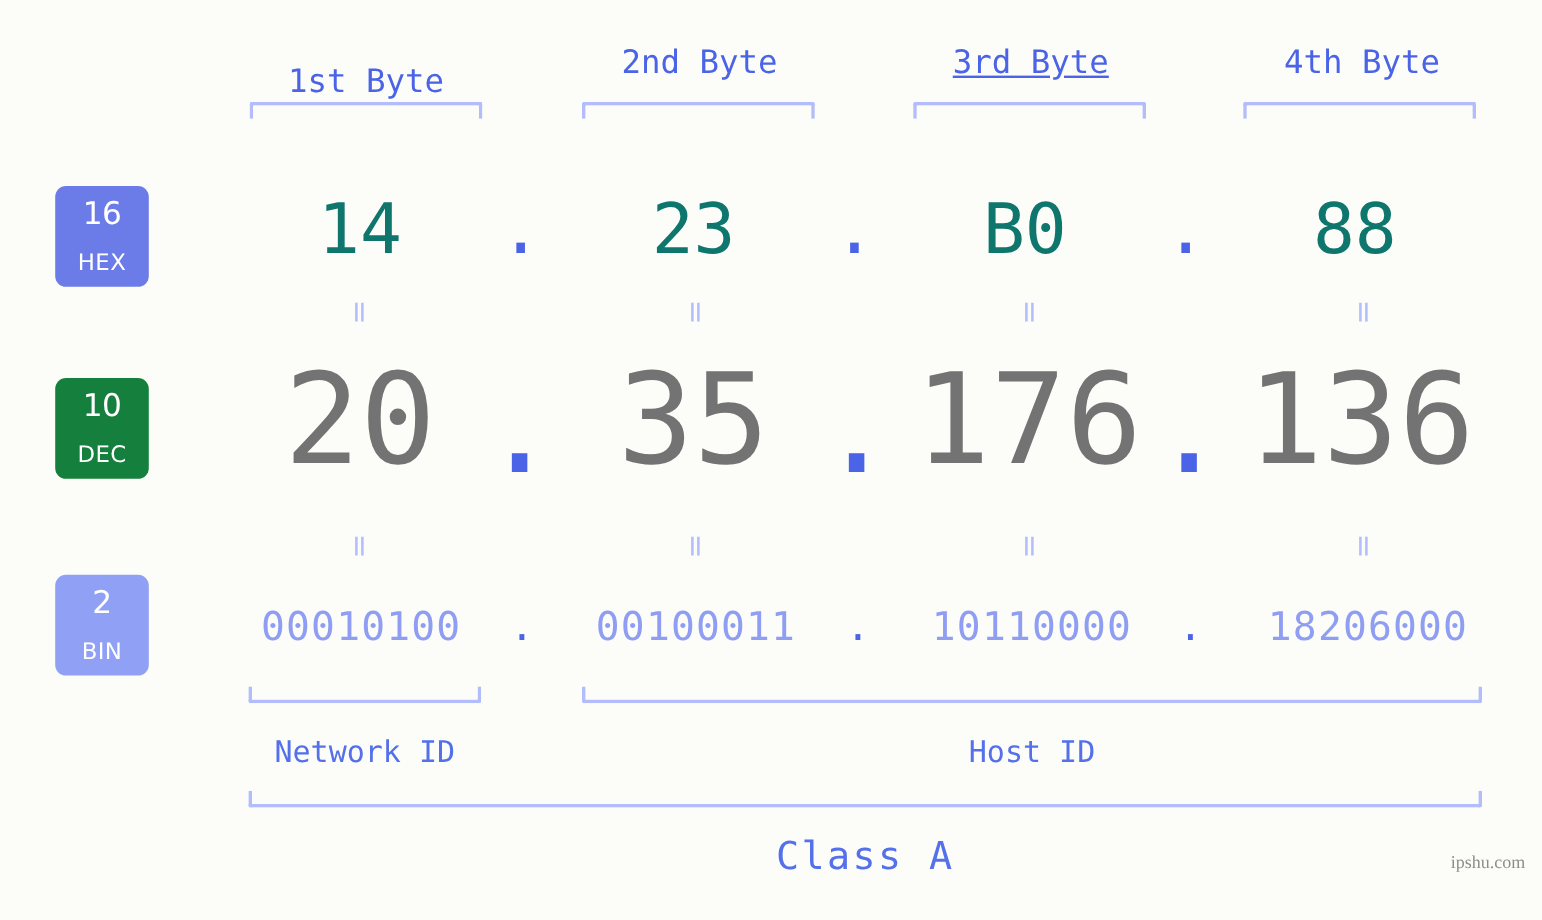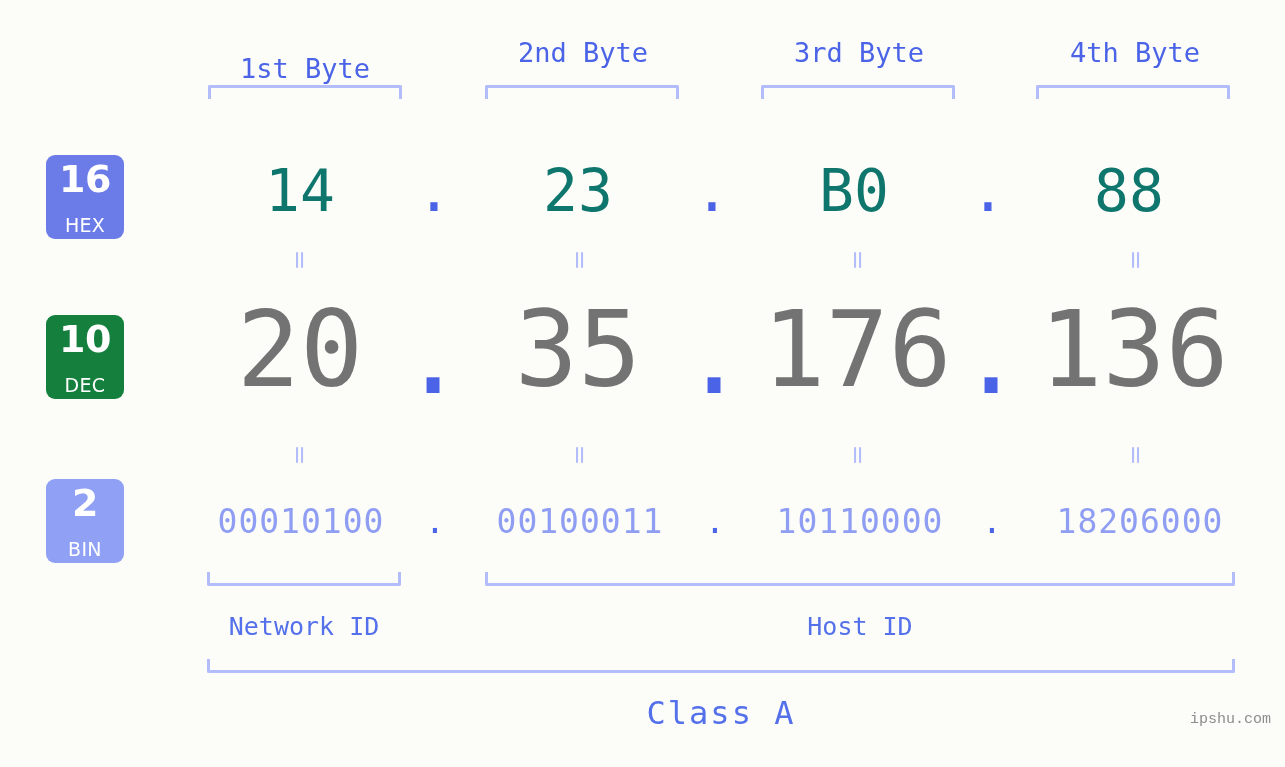--- a/index.html
+++ b/index.html
@@ -64,22 +64,22 @@
     color: #ffffff;
     text-align: center;
     display: flex;
     flex-direction: column;
     align-items: center;
     justify-content: center;
     line-height: 1;
   }
   .badge .num {
     font-family: "DejaVu Sans", sans-serif;
-    font-size: 38px;
-    font-weight: 700;
+    font-size: 26px;
+    font-weight: 400;
     letter-spacing: -0.5px;
   }
   .badge .nm {
     font-family: "DejaVu Sans", sans-serif;
     font-size: 19px;
     font-weight: 400;
     margin-top: 18px;
     letter-spacing: 0.3px;
   }
   #badge-hex { top: 155px; height: 84px; background: #6b7ce8; }
@@ -159,35 +159,35 @@
     color: #5470ea;
     letter-spacing: 2px;
     white-space: nowrap;
   }
 
   
   #watermark {
     position: absolute;
     right: 14px;
     top: 711px;
-    font-family: Liberation Mono, monospace;
+    font-family: Liberation Serif, serif;
     font-size: 15px;
     color: #8d8d8d;
     letter-spacing: 0px;
     white-space: nowrap;
   }
 </style>
 </head>
 <body>
 
 <div class="stage">
 
   <div class="byte-label" style="left:207px;width:196px;margin-top:16px;">1st Byte</div>
   <div class="byte-label" style="left:485px;width:196px;">2nd Byte</div>
-  <div class="byte-label" style="left:761px;width:196px;">3rd Byte</div>
+  <div class="byte-label" style="left:761px;width:196px;text-decoration:underline;">3rd Byte</div>
   <div class="byte-label" style="left:1037px;width:196px;">4th Byte</div>
 
   <div class="bracket bracket-top" style="left:208px;top:85px;width:194px;"></div>
   <div class="bracket bracket-top" style="left:485px;top:85px;width:194px;"></div>
   <div class="bracket bracket-top" style="left:761px;top:85px;width:194px;"></div>
   <div class="bracket bracket-top" style="left:1036px;top:85px;width:194px;"></div>
 
   <div class="badge" id="badge-hex">
     <span class="num">16</span>
     <span class="nm">HEX</span>

